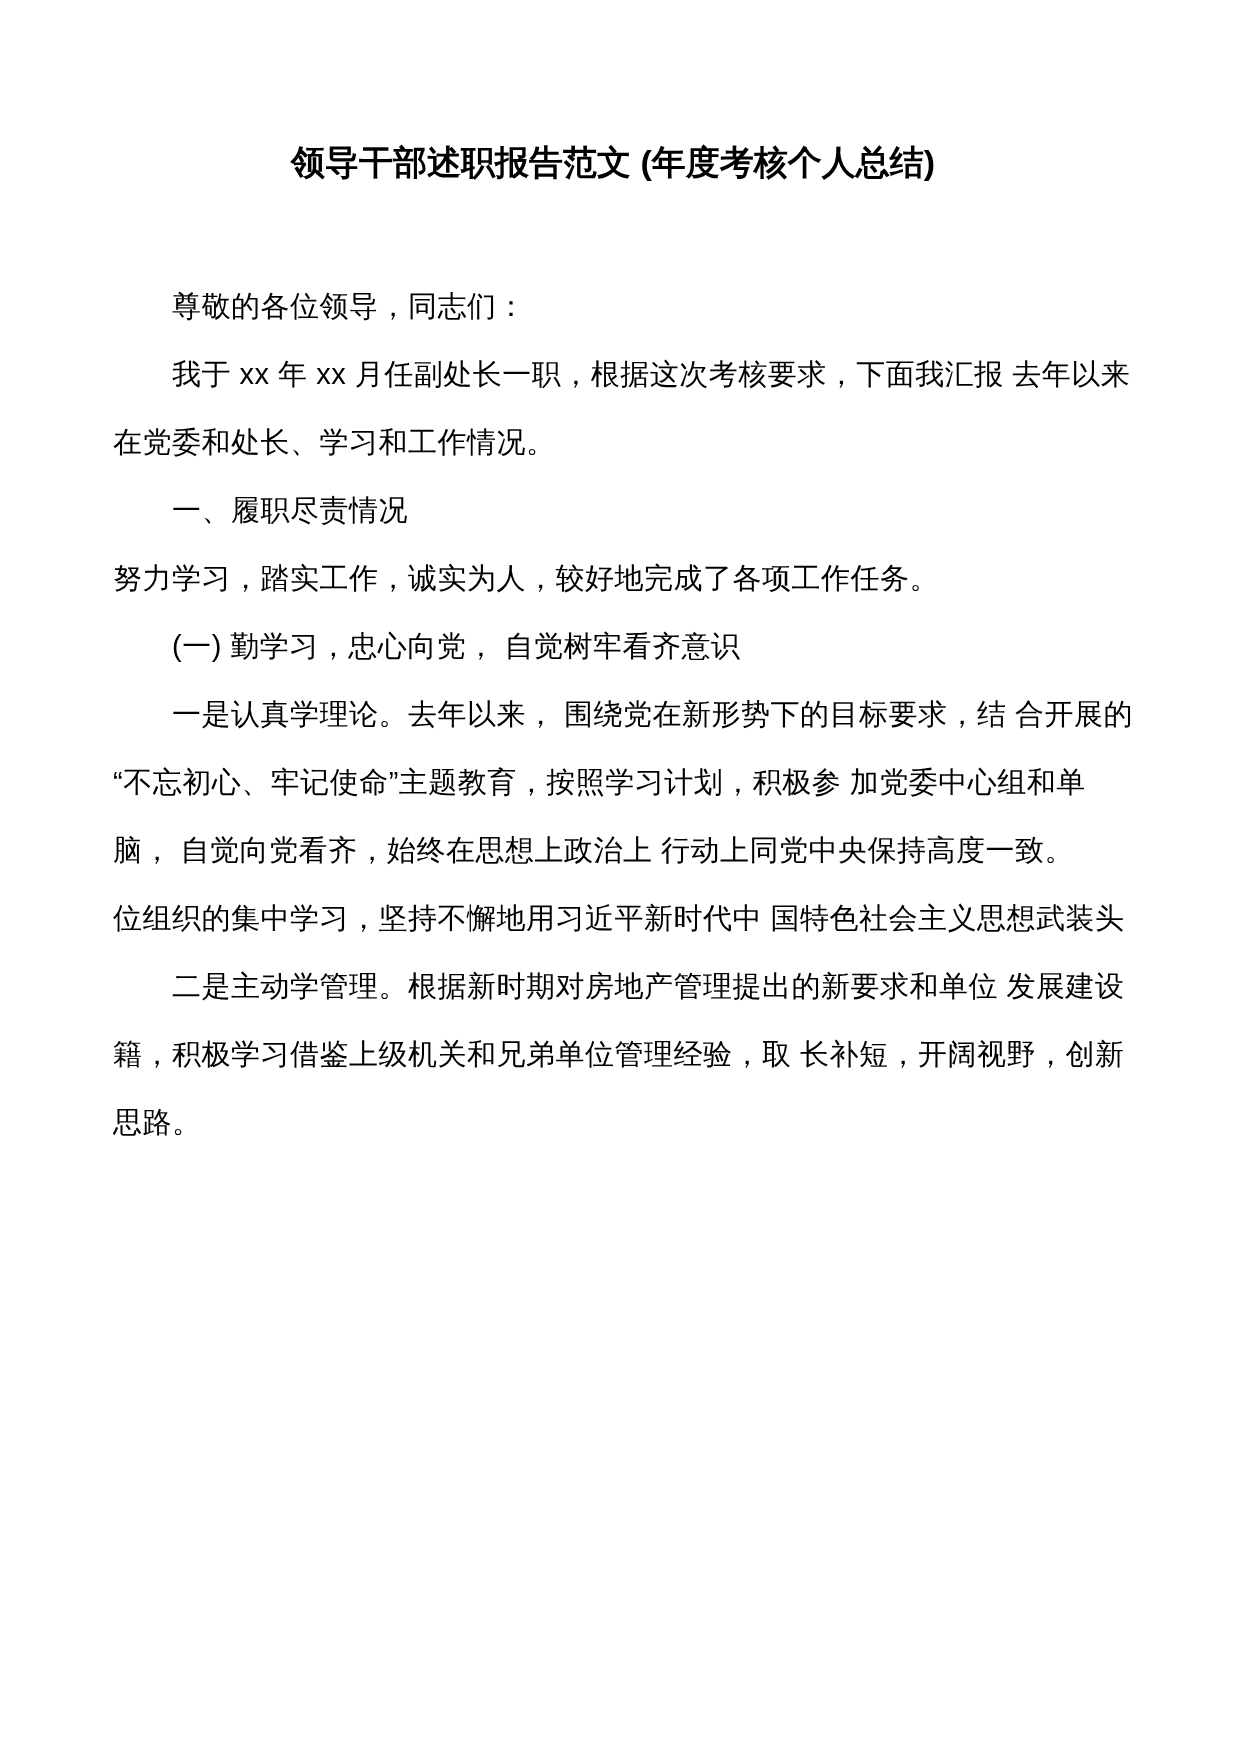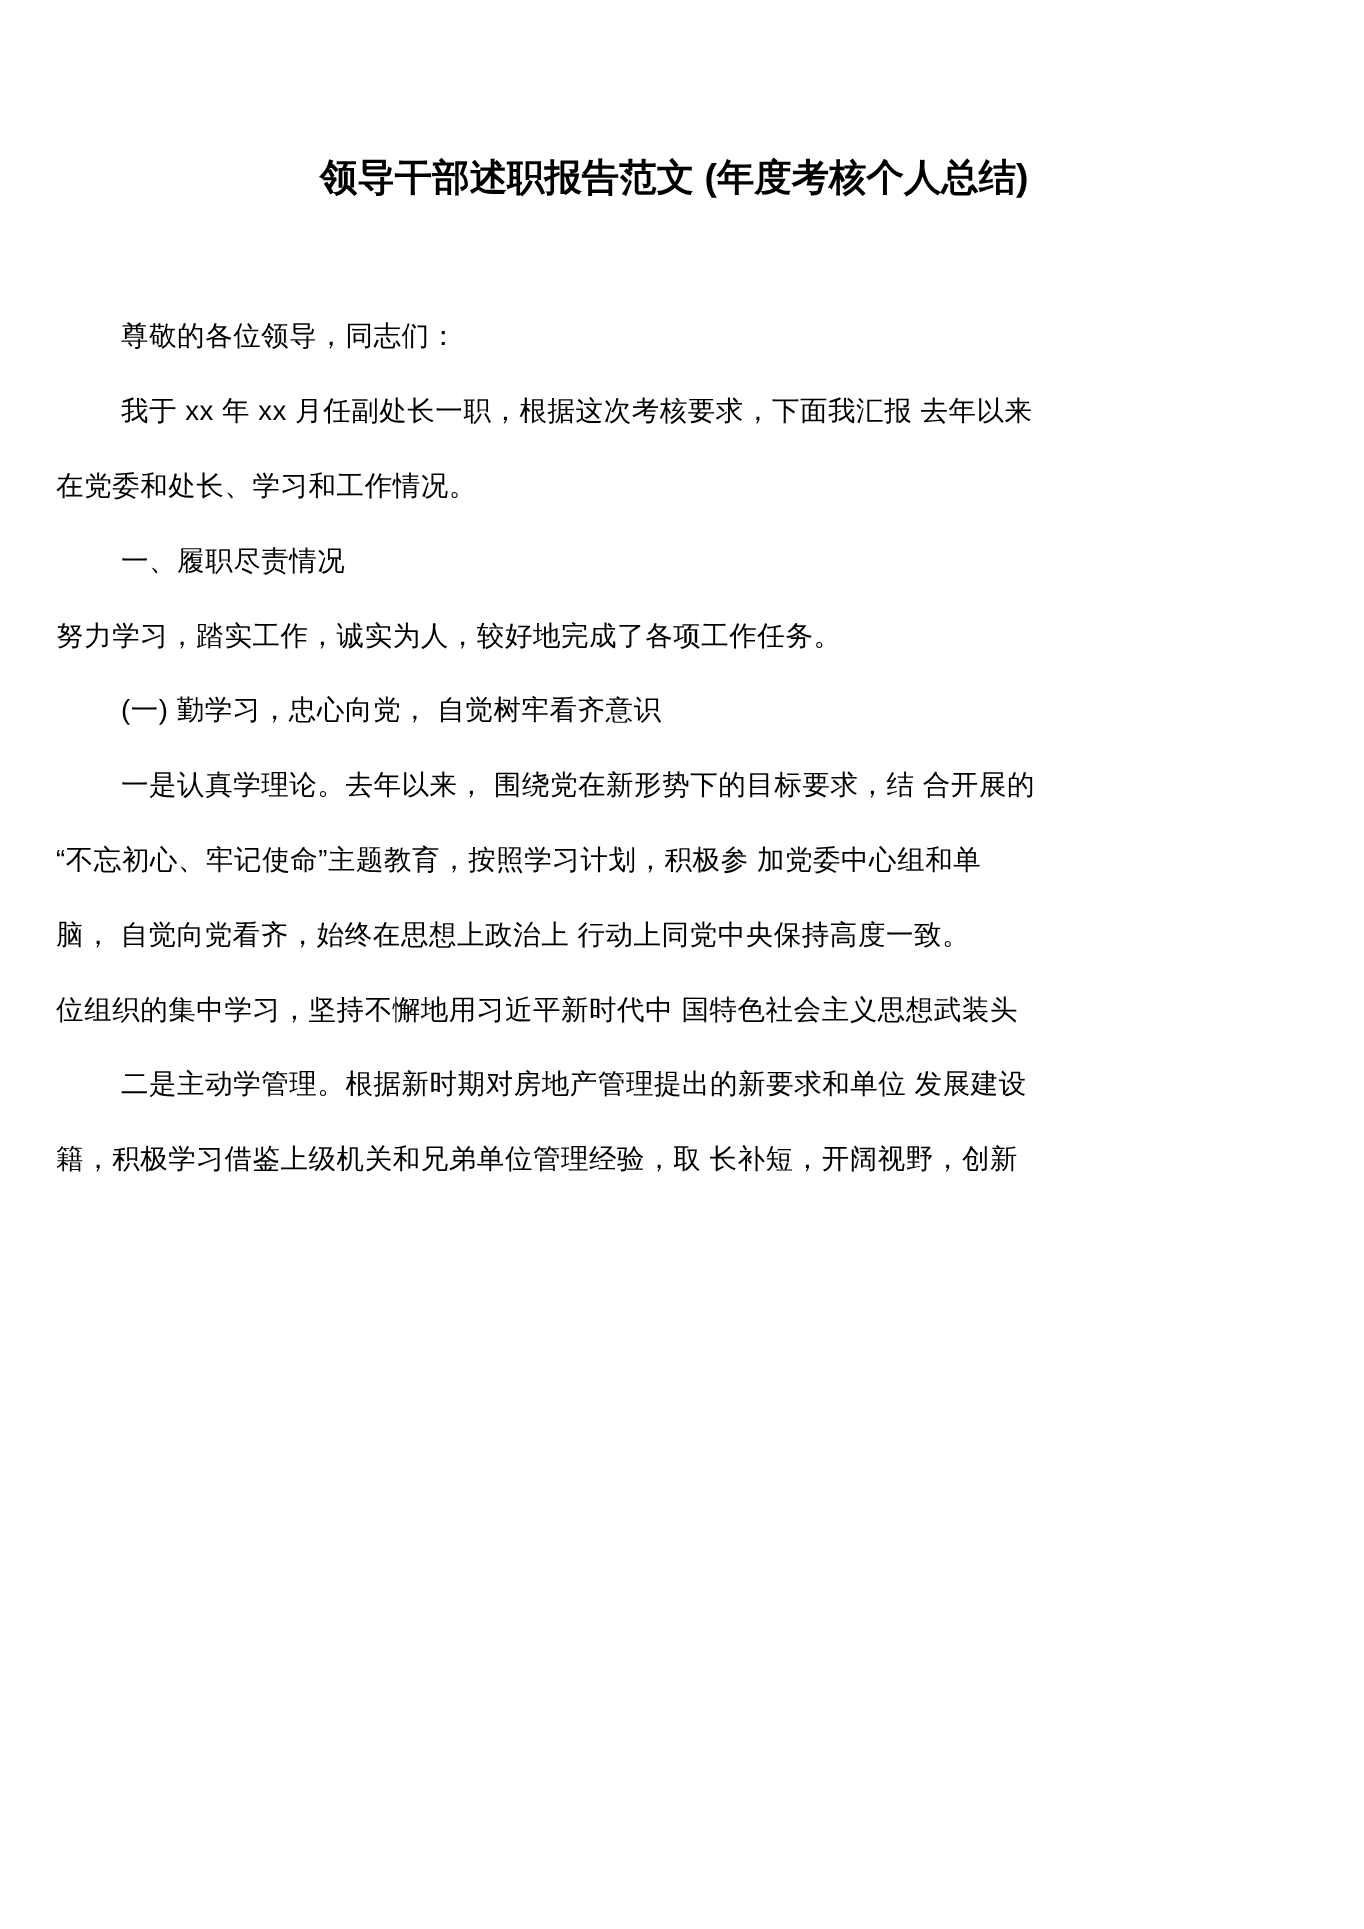--- a/index.html
+++ b/index.html
@@ -11,39 +11,39 @@
     min-height: 1754px;
     background: #ffffff;
     color: #000000;
     font-family: "Liberation Sans", sans-serif;
     position: relative;
   }
   .doc {
     width: 1160px;
     min-height: 1754px;
     box-sizing: border-box;
-    padding: 0 51px;
+    padding: 0 113px;
     overflow: hidden;
   }
   .title {
     margin: 0;
     padding-top: 140px;
     font-size: 34px;
     line-height: 44px;
     font-weight: 700;
     text-align: center;
     position: relative;
     left: 33px;
     white-space: nowrap;
   }
   .doc-body {
     margin-top: 88px;
   }
   .line {
-    font-size: 25px;
+    font-size: 29px;
     line-height: 68px;
     letter-spacing: 0.5px;
     white-space: nowrap;
   }
   .line.indent {
     text-indent: 59px;
   }
 </style>
 </head>
 <body style="background: rgb(255, 255, 255); color: rgb(0, 0, 0);">
@@ -56,14 +56,15 @@
       <div class="line">在党委和处长、学习和工作情况。</div>
       <div class="line indent">一、履职尽责情况</div>
       <div class="line">努力学习，踏实工作，诚实为人，较好地完成了各项工作任务。</div>
       <div class="line indent">(一) 勤学习，忠心向党， 自觉树牢看齐意识</div>
       <div class="line indent">一是认真学理论。去年以来， 围绕党在新形势下的目标要求，结 合开展的</div>
       <div class="line">“不忘初心、牢记使命”主题教育，按照学习计划，积极参 加党委中心组和单</div>
       <div class="line">脑， 自觉向党看齐，始终在思想上政治上 行动上同党中央保持高度一致。</div>
       <div class="line">位组织的集中学习，坚持不懈地用习近平新时代中 国特色社会主义思想武装头</div>
       <div class="line indent">二是主动学管理。根据新时期对房地产管理提出的新要求和单位 发展建设</div>
       <div class="line">籍，积极学习借鉴上级机关和兄弟单位管理经验，取 长补短，开阔视野，创新</div>
+      <div class="line">思路。</div>
     </div>
 </div>
 
 </body></html>

